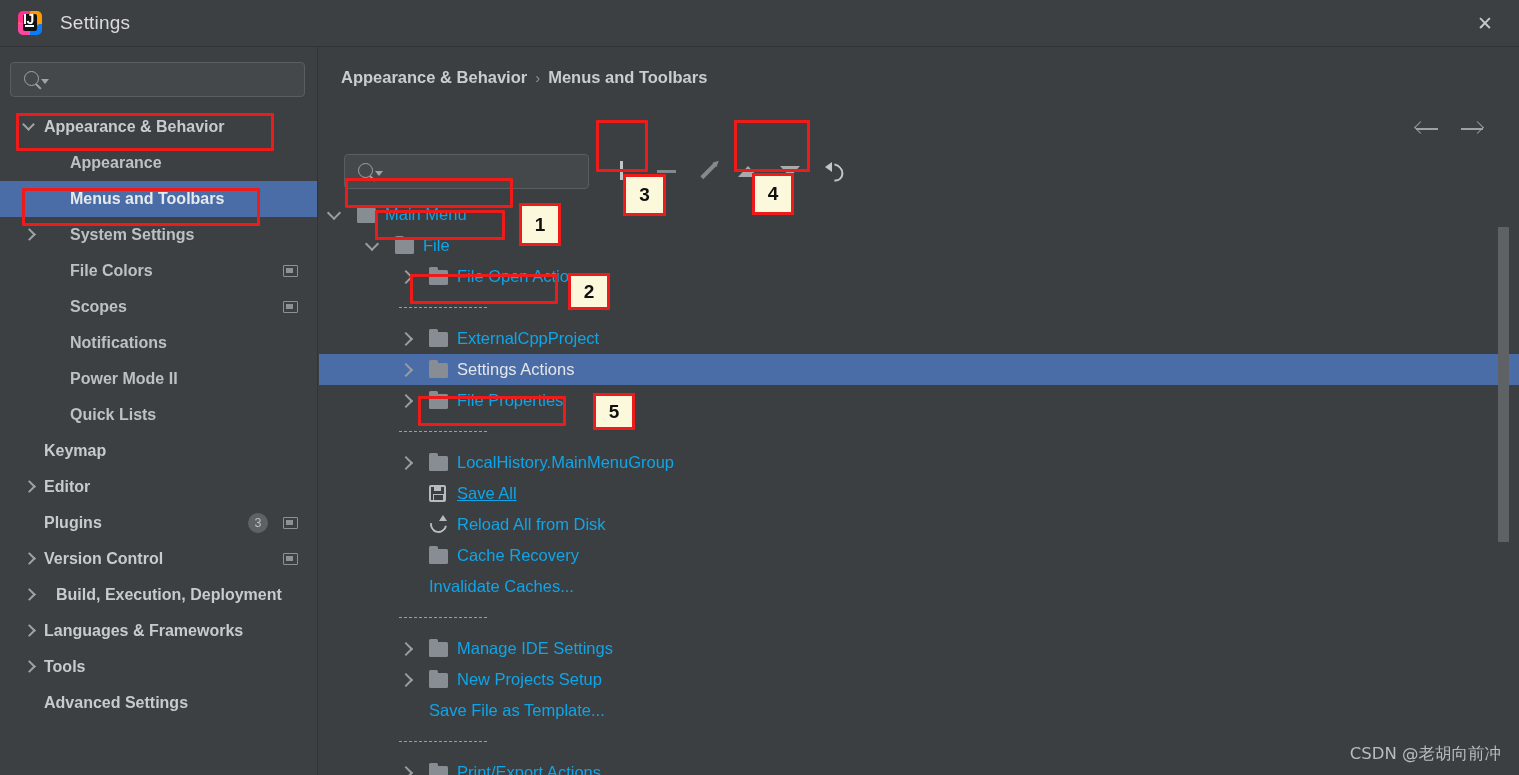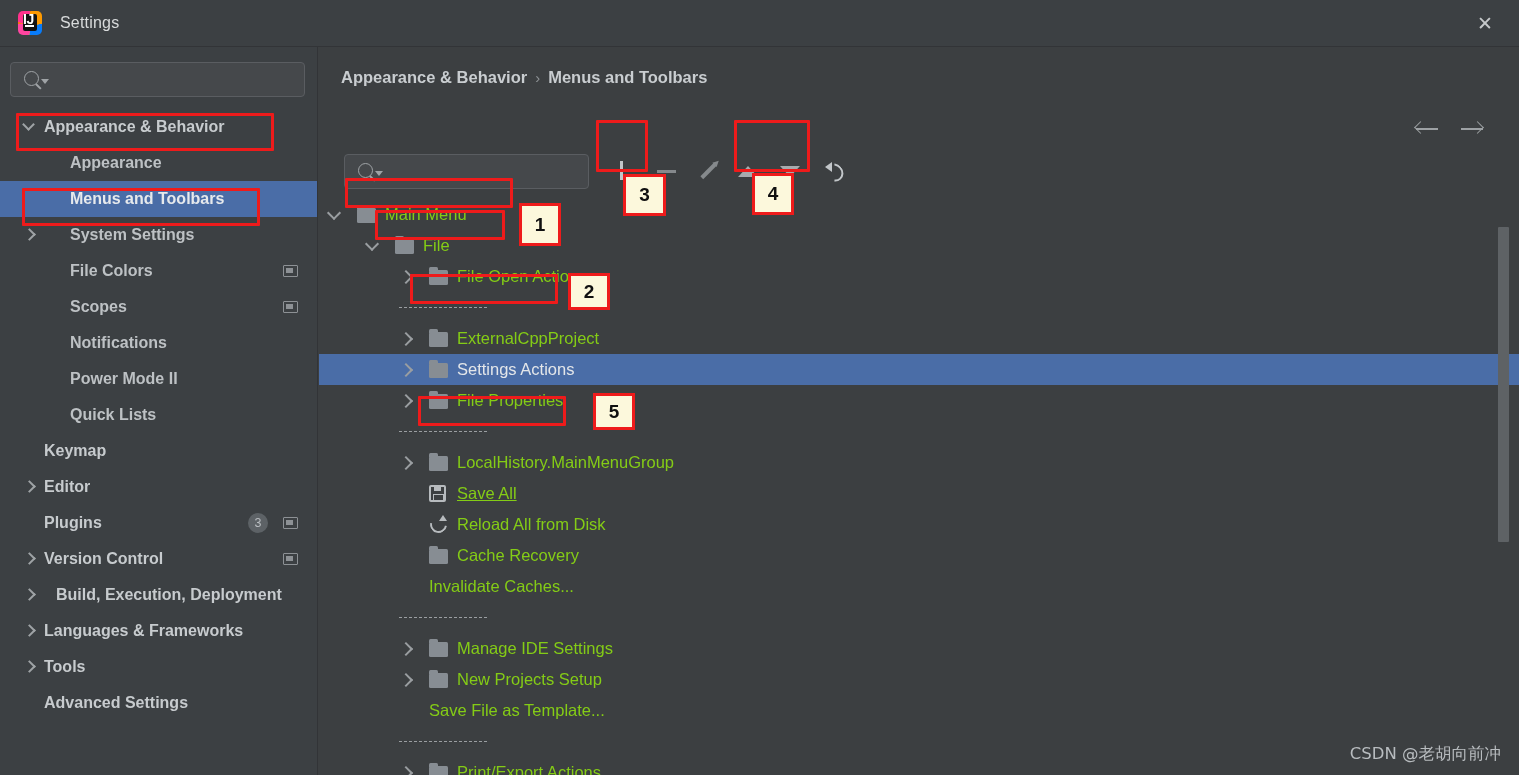--- a/index.html
+++ b/index.html
@@ -31,21 +31,21 @@
   #app-logo .sq {
     position:absolute; left:6px; top:4px; width:14px; height:17px; background:#121212; border-radius:2px;
   }
   #app-logo .ij {
     position:absolute; left:6px; top:4px; width:14px; height:27px;
     color:#fff; font-size:14px; font-family:"Liberation Sans",sans-serif;
     text-align:left; line-height:11px; font-weight:bold; letter-spacing:-0.5px;
   }
   #app-logo .bar { position:absolute; left:8px; top:15px; width:9px; height:2px; background:#fff; }
   #title-text {
-    margin-left: 17px; color: #d9dbdc; font-size: 16px; letter-spacing: .2px;
+    margin-left: 17px; color: #d9dbdc; font-size: 19px; letter-spacing: .2px;
   }
   #close-btn {
     position: absolute; right: 22px; top: 12px; width: 24px; height: 24px;
     color: #c6c9cb; font-size: 19px; line-height: 23px; text-align: center;
     font-family: "DejaVu Sans", sans-serif; cursor: pointer;
   }
 
   
   #sidebar {
     position: absolute; left: 0; top: 47px; width: 318px; height: 728px;
@@ -151,21 +151,21 @@
   }
   .revert:after {
     content:""; position:absolute; left:0px; top:0px;
     border-top:5px solid transparent; border-bottom:5px solid transparent; border-right:7px solid #c2c6c9;
   }
 
   
   #tree { position: absolute; left: 0; top: 152px; width: 1200px; height: 576px; overflow: hidden; }
   .trow {
     position: relative; height: 31px; display: flex; align-items: center;
-    color: #84cc16; font-size: 16.5px; white-space: nowrap;
+    color: #0ea5e9; font-size: 16.5px; white-space: nowrap;
   }
   .trow.sel { background: #4a6da7; color: #e3e6e9; }
   .tchev { position:absolute; width:12px; height:12px; }
   .tchev:before {
     content:""; position:absolute; left:2px; top:1px; width:8px; height:8px;
     border-right:2px solid #9a9ea1; border-bottom:2px solid #9a9ea1;
     transform: rotate(-45deg);
   }
   .tchev.down:before { transform: rotate(45deg); top:-1px; }
   .folder {

